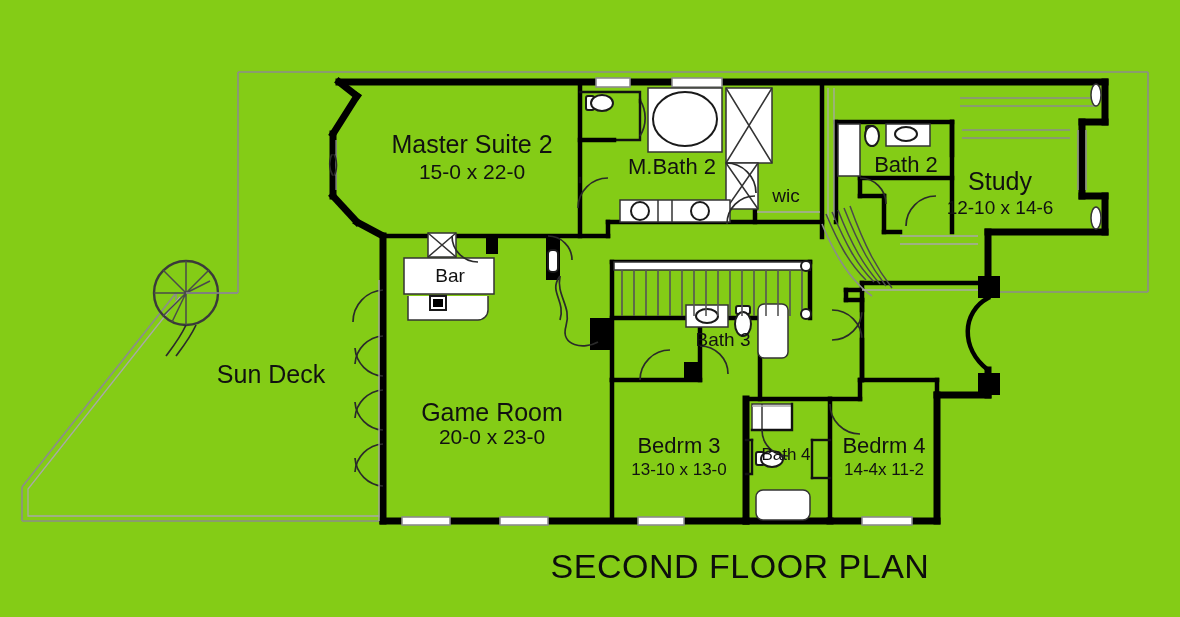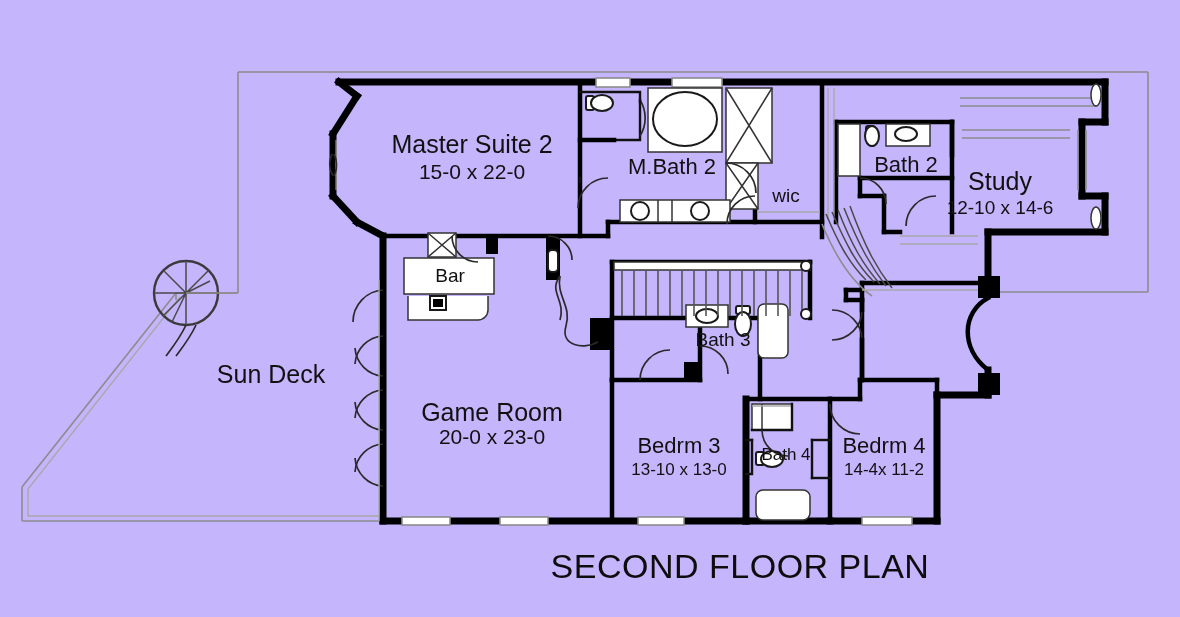--- a/index.html
+++ b/index.html
@@ -8,21 +8,21 @@
     padding: 0;
     background: #ffffff;
   }
   body {
     font-family: "Liberation Sans", sans-serif;
   }
   #plan-page {
     position: relative;
     width: 1180px;
     height: 617px;
-    background: #c4b5fd;
+    background: #84cc16;
     overflow: hidden;
   }
   #plan-svg {
     position: absolute;
     left: 0;
     top: 0;
     width: 1180px;
     height: 617px;
     display: block;
   }

